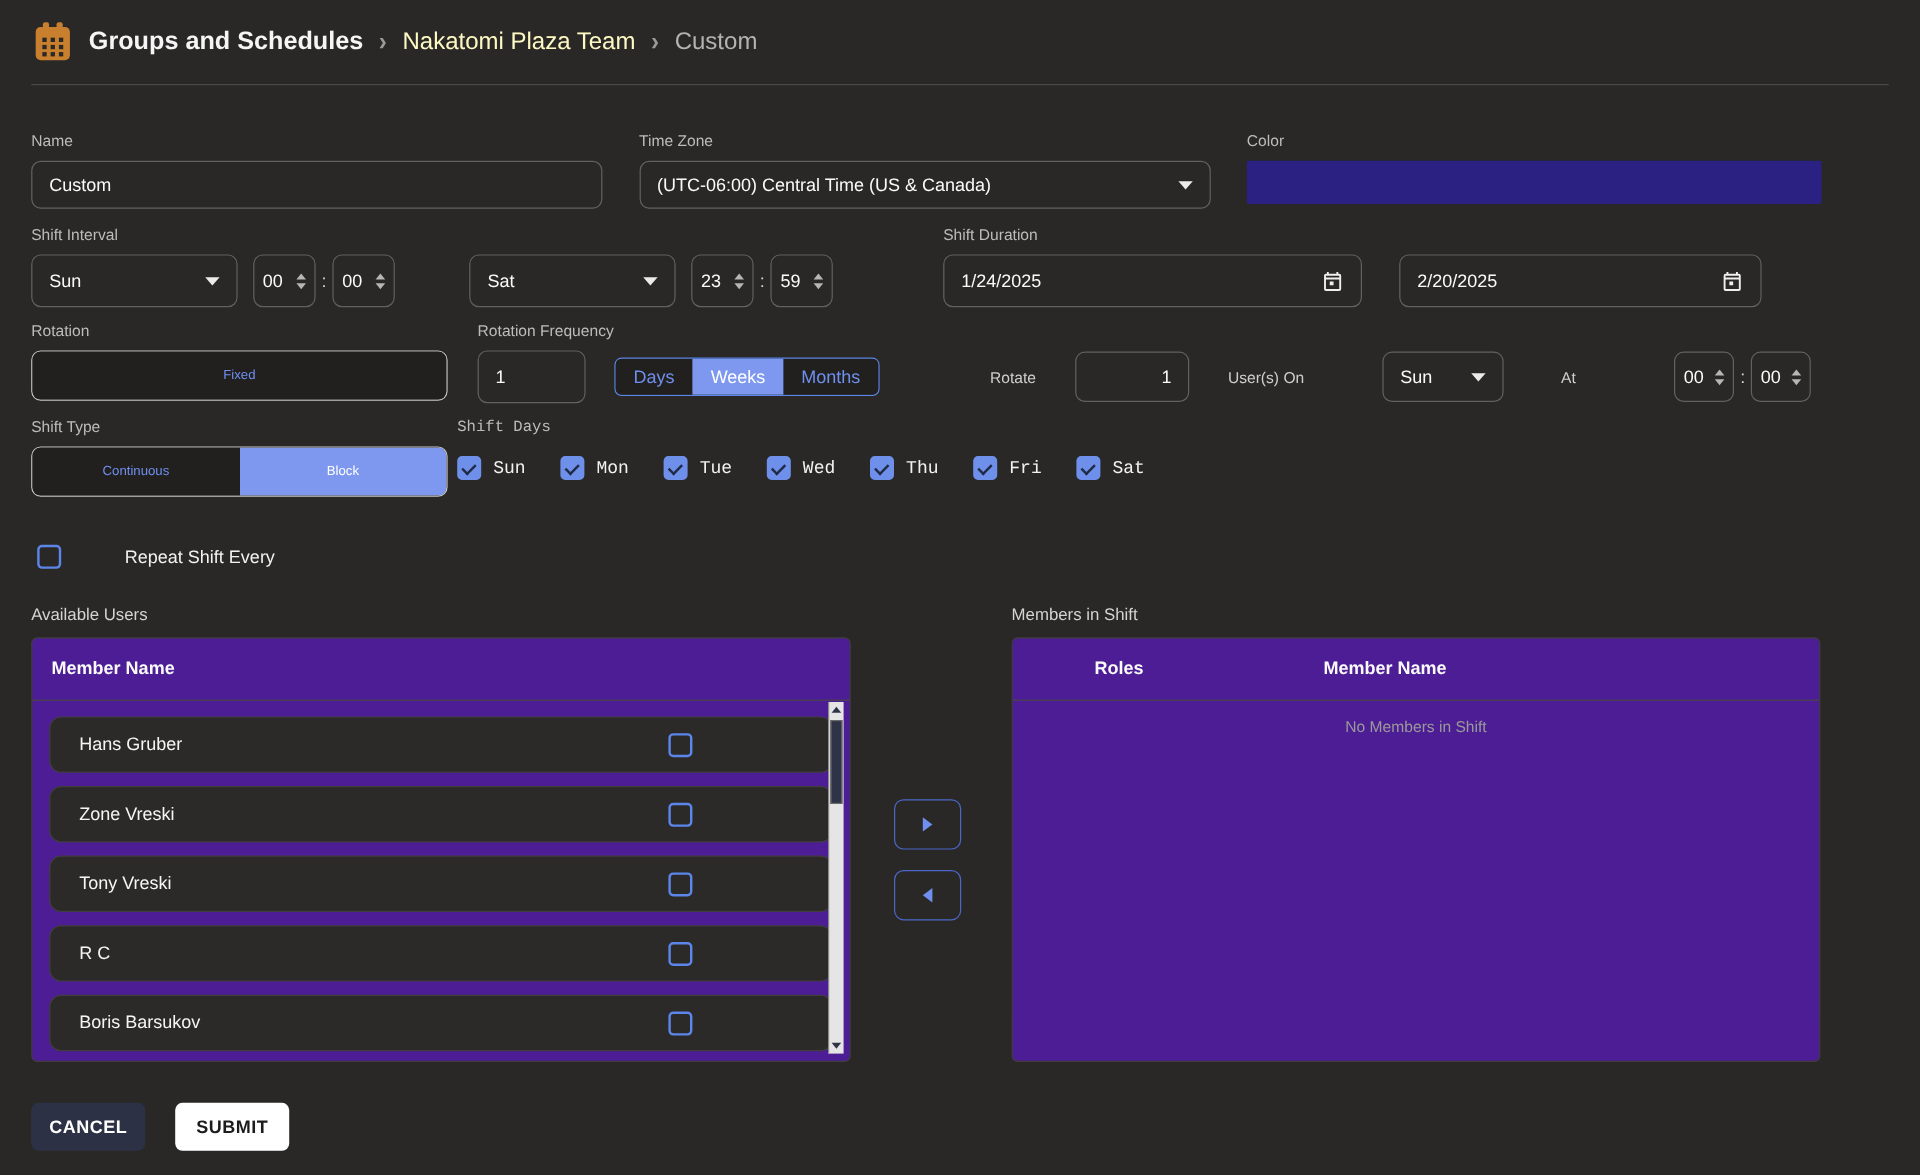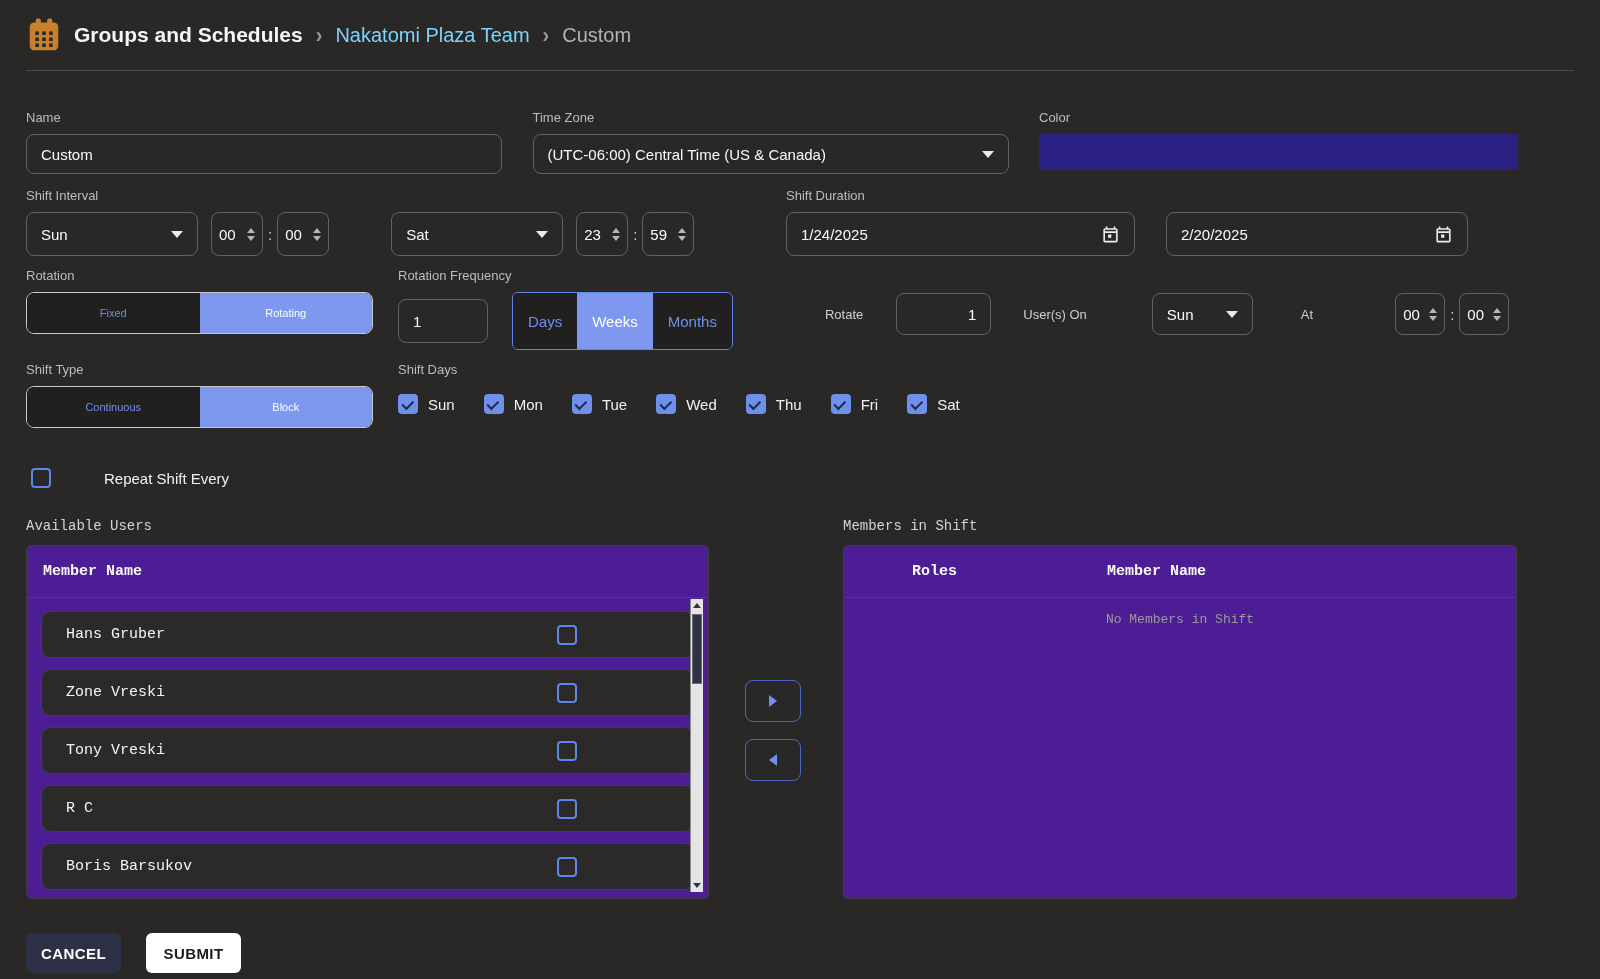--- a/index.html
+++ b/index.html
@@ -15,21 +15,21 @@
   
   .topbar {
     height: 70px;
     display: flex;
     align-items: center;
     padding: 0 26px;
     text-align: right;
   }
   .topbar-rule { border-bottom: 1px solid #4a4948; margin: 0 26px 0 26px; }
   .crumb-root { font-size: 21px; font-weight: bold; color: #f5f5f5; margin-left: 12px; cursor: pointer; }
-  .crumb { font-size: 20px; color: #7dd3fc; cursor: pointer; }
+  .crumb { font-size: 20px; color: #fef9c3; cursor: pointer; }
   .crumb-current { font-size: 20px; color: #b4b3b2; }
   .crumb-sep { font-size: 20px; font-weight: bold; color: #9a9998; margin: 0 13px; transform: scaleY(1.1); }
 
   
   .content { width: 1492px; margin-left: 26px; }
   .row { display: flex; }
   .field-label { font-size: 13px; color: #bdbcbb; margin-bottom: 9px; }
   .inline-label { font-size: 13px; color: #cfcecd; }
 
   .text-input, .select, .date-input {
@@ -85,21 +85,21 @@
     display: flex; width: 347px; height: 42px;
     border: 1px solid #c9c8c7; border-radius: 8px; overflow: hidden;
   }
   .toggle .opt {
     flex: 1; display: flex; align-items: center; justify-content: center;
     font-size: 11px; color: #6f8fee; background: #21201f; cursor: pointer;
   }
   .toggle .opt.selected { background: #7d98ee; color: #ffffff; }
 
   .segmented {
-    display: flex; height: 58px;
+    display: flex; height: 32px;
     border: 1px solid #5c86ea; border-radius: 6px; overflow: hidden;
   }
   .segmented .seg {
     display: flex; align-items: center; padding: 0 15px;
     font-size: 15px; color: #6f8fee; background: #21201f; cursor: pointer;
   }
   .segmented .seg.selected { background: #7d98ee; color: #ffffff; }
 
   
   .row-3 { margin-top: 12px; align-items: flex-start; }
@@ -110,21 +110,21 @@
   .freq-input span { }
   .seg-wrap { margin-left: 24px; }
   .rotate-cluster { display: flex; align-items: center; margin-left: 92px; margin-top: 25px; }
   .rotate-input { width: 95px; height: 42px; justify-content: flex-end; }
   .small-select { width: 101px; height: 42px; }
   .small-spin { width: 50px; height: 42px; }
 
   
   .row-4 { margin-top: 12px; }
   .shift-type-group { width: 347px; }
-  .shift-days-group { margin-left: 25px; }
+  .shift-days-group { margin-left: 8px; font-family: Liberation Mono, monospace; }
   .days-line { display: flex; align-items: center; margin-top: 17px; }
   .day-check { display: flex; align-items: center; margin-right: 29px; cursor: pointer; }
   .day-check .day-label { margin-left: 10px; font-size: 15px; color: #f2f2f2; }
 
   .cb {
     width: 20px; height: 20px; border-radius: 4px;
     border: 2px solid #5c86ea; background: transparent; cursor: pointer;
     display: flex; align-items: center; justify-content: center; flex: none;
   }
   .cb.checked { background: #6e90ea; border-color: #6e90ea; }
@@ -132,21 +132,21 @@
     content: ''; display: block; width: 9px; height: 5px;
     border-left: 2px solid #202b45; border-bottom: 2px solid #202b45;
     transform: rotate(-45deg) translate(0,-1px);
   }
 
   
   .row-5 { margin-top: 40px; display: flex; align-items: center; padding-left: 5px; gap: 40px; }
   .row-5 .repeat-label { margin-left: 13px; font-size: 15px; color: #f2f2f2; }
 
   
-  .users-section { margin-top: 30px; display: flex; font-family: Liberation Mono, monospace; }
+  .users-section { margin-top: 30px; display: flex; }
   .left-col { width: 683px; }
   .mid-col { width: 134px; position: relative; }
   .right-col { width: 674px; }
   .section-title { font-size: 14px; color: #d5d4d3; margin-bottom: 11px; }
 
   .panel {
     border: 1px solid #3f3e3d; border-radius: 5px;
     height: 354px; position: relative; background: #4c1d95;
   }
   .panel-header {
@@ -324,21 +324,20 @@
         </div>
       </div>
     </div>
   </div>
 
   <div class="row row-3">
     <div class="rotation-group">
       <div class="field-label">Rotation</div>
       <div class="toggle">
         <div class="opt">Fixed</div>
-        <div class="opt selected">Rotating</div>
       </div>
     </div>
 
     <div class="freq-group">
       <div class="field-label">Rotation Frequency</div>
       <div class="freq-line">
         <div class="text-input freq-input">
           <span>1</span>
         </div>
         <div class="seg-wrap">

